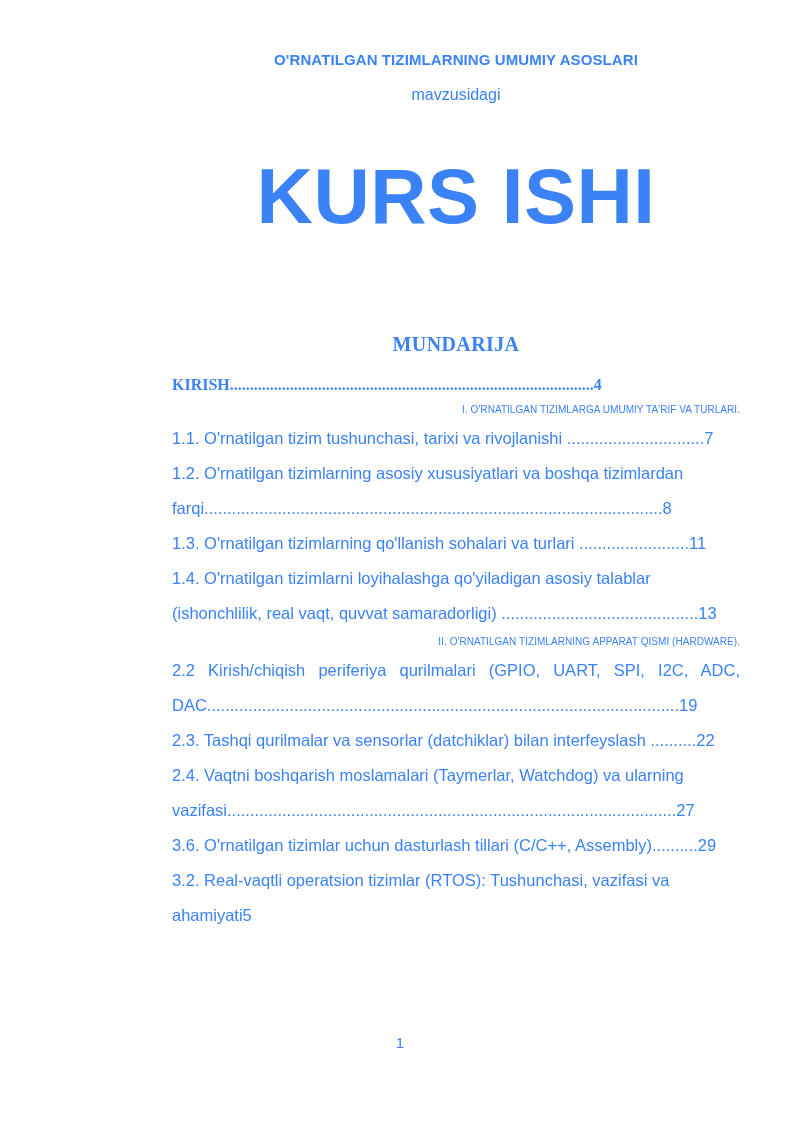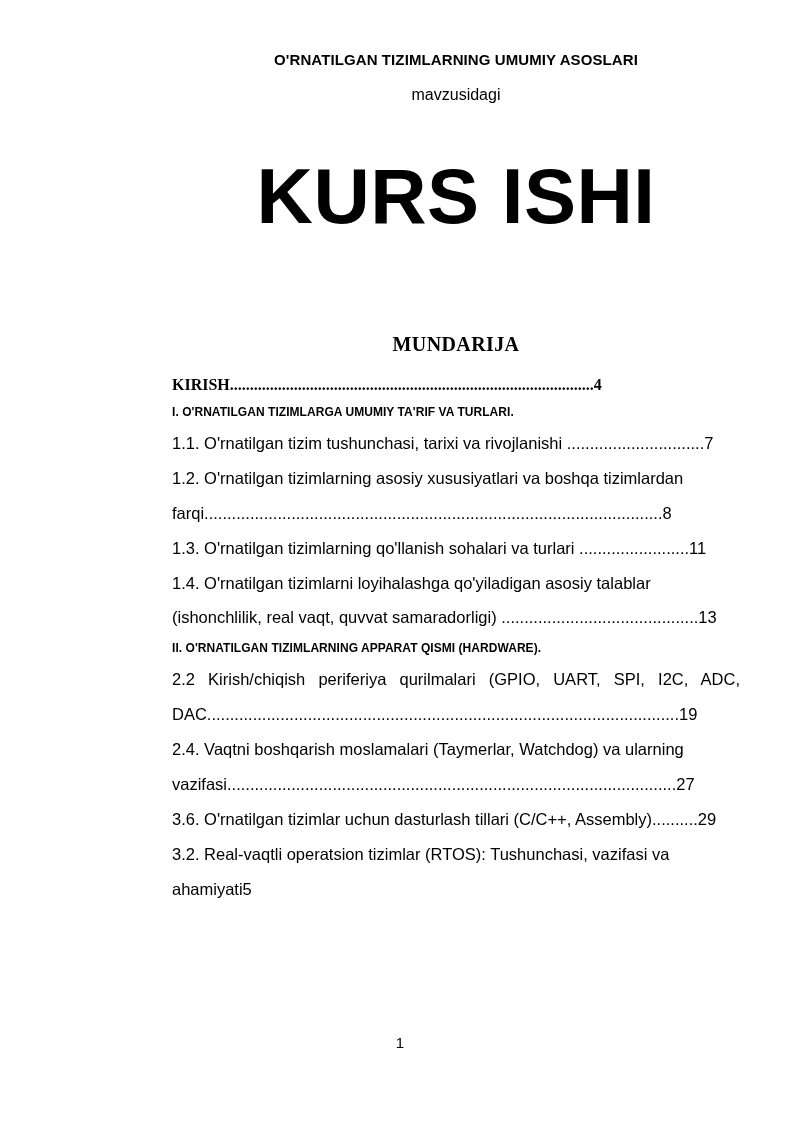--- a/index.html
+++ b/index.html
@@ -8,21 +8,21 @@
     background: #ffffff;
   }
   .page {
     position: relative;
     width: 800px;
     height: 1131px;
     background: #ffffff;
     margin: 0 auto;
     overflow: hidden;
     font-family: "Liberation Sans", sans-serif;
-    color: #000000;
+    color: #3b82f6;
     -webkit-font-smoothing: antialiased;
   }
   .content {
     position: absolute;
     left: 172px;
     top: 0;
     width: 568px;
   }
 
   
@@ -70,23 +70,23 @@
     font-family: "Liberation Serif", serif;
     font-size: 16px;
     font-weight: 700;
     line-height: 1.75;
     white-space: nowrap;
     overflow: hidden;
     text-align: left;
   }
 
   .section-head {
-    text-align: left;
-    font-size: 12px;
-    font-weight: 700;
+    text-align: right;
+    font-size: 10px;
+    font-weight: 400;
     line-height: 2.25;
     letter-spacing: 0.05px;
   }
 
   .toc-entry {
     font-size: 16.5px;
     font-weight: 400;
     line-height: 2.12;
     text-align: left;
   }
@@ -133,20 +133,21 @@
 
       <div class="toc-entry">1.3. O'rnatilgan tizimlarning qo'llanish sohalari va turlari ........................11</div>
 
       <div class="toc-entry">1.4. O'rnatilgan tizimlarni loyihalashga qo'yiladigan asosiy talablar (ishonchlilik, real vaqt, quvvat samaradorligi) ...........................................13</div>
 
       <div class="section-head">II. O'RNATILGAN TIZIMLARNING APPARAT QISMI (HARDWARE).</div>
 
 
       <div class="toc-entry justify">2.2 Kirish/chiqish periferiya qurilmalari (GPIO, UART, SPI, I2C, ADC, DAC.......................................................................................................19</div>
 
+      <div class="toc-entry">2.3. Tashqi qurilmalar va sensorlar (datchiklar) bilan interfeyslash ..........22</div>
 
       <div class="toc-entry">2.4. Vaqtni boshqarish moslamalari (Taymerlar, Watchdog) va ularning vazifasi..................................................................................................27</div>
 
       <div class="toc-entry">3.6. O'rnatilgan tizimlar uchun dasturlash tillari (C/C++, Assembly)..........29</div>
 
       <div class="toc-entry">3.2. Real-vaqtli operatsion tizimlar (RTOS): Tushunchasi, vazifasi va ahamiyati5</div>
 
     </div>
   </div>
 

